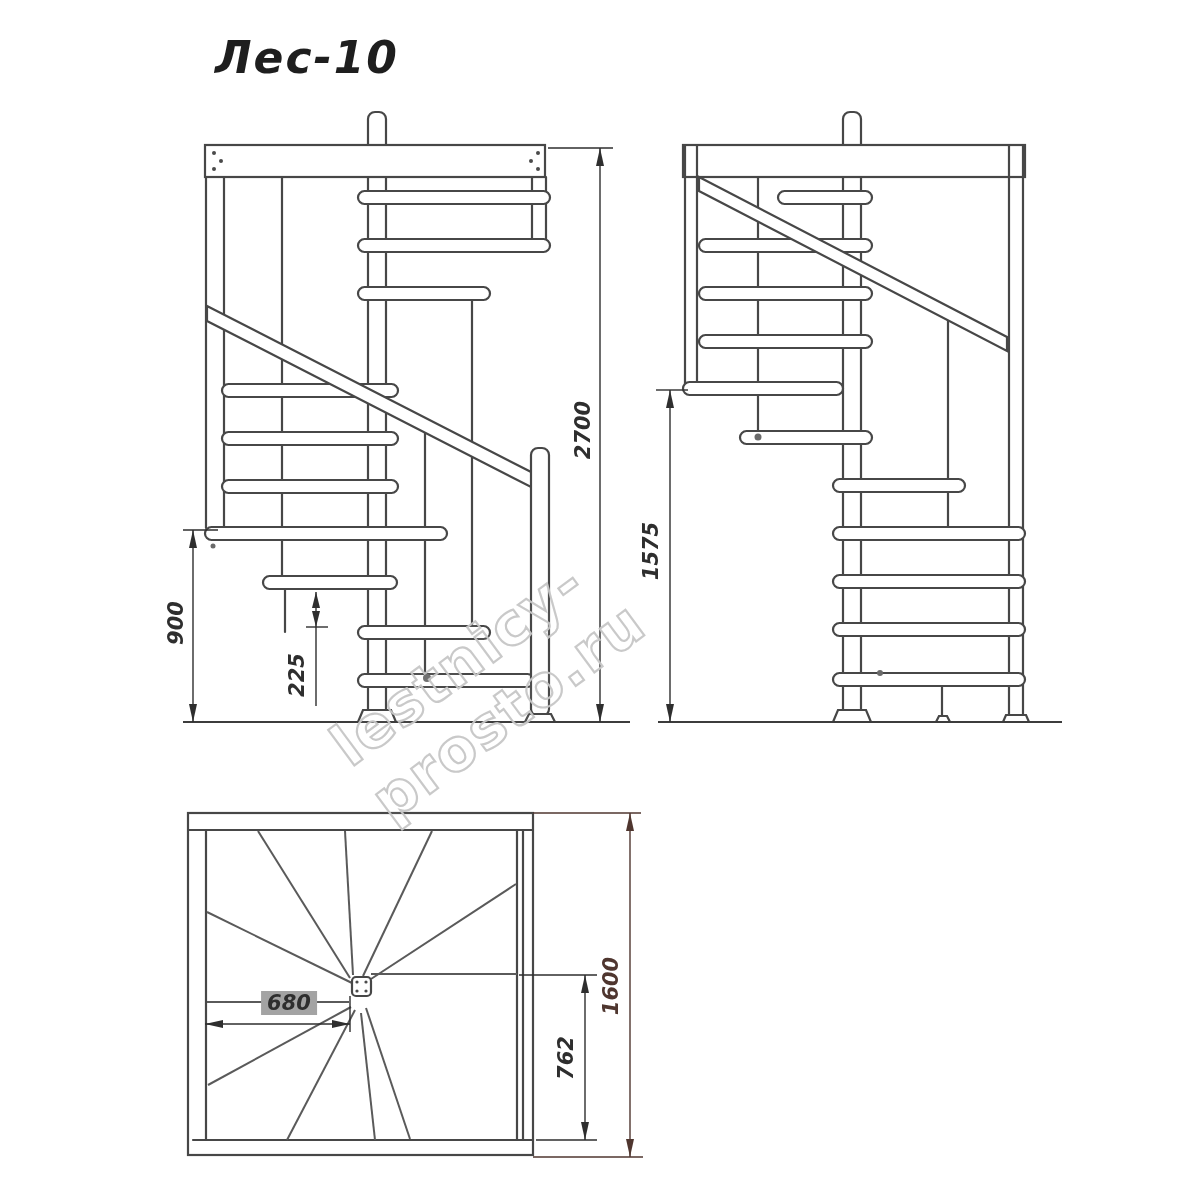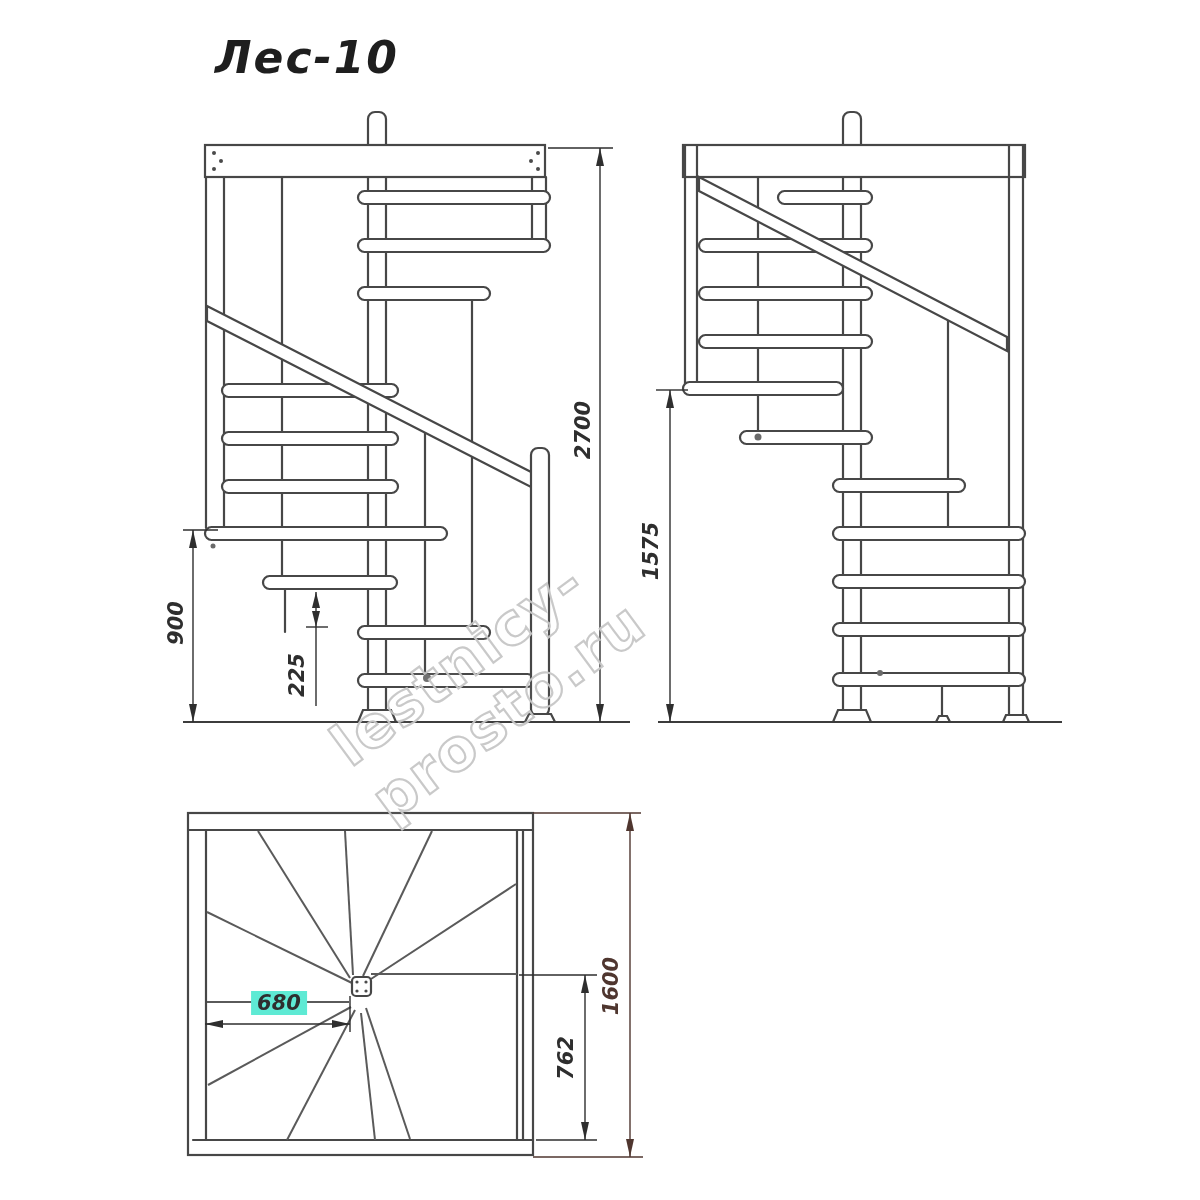--- a/index.html
+++ b/index.html
@@ -20,21 +20,21 @@
   
   .dl{stroke:var(--dim);stroke-width:1.4;fill:none;}
   .ar{fill:var(--dim);stroke:none;}
   .dl-acc{stroke:var(--accent);stroke-width:1.4;fill:none;}
   .ar-acc{fill:var(--accent);stroke:none;}
   
   .label{position:absolute;white-space:nowrap;color:#222;}
   .title{font-size:44px;font-style:italic;font-weight:bold;letter-spacing:2px;color:#1e1e1e;}
   .dim-label{font-size:21px;font-style:italic;font-weight:bold;color:var(--dim);
              transform:translate(-50%,-50%) rotate(-90deg);}
-  .dim-label.horiz{transform:translate(-50%,-50%);background:#5eead4;padding:0 6px;}
+  .dim-label.horiz{transform:translate(-50%,-50%);background:#a3a3a3;padding:0 6px;margin-left:10px;}
   .dim-label.accent{color:var(--accent);}
   .watermark{position:absolute;left:600px;top:601px;
              transform:translate(-50%,-50%) rotate(-36.5deg);
              font-size:58px;font-weight:bold;letter-spacing:2px;
              color:rgba(255,255,255,0.05);
              -webkit-text-stroke:2.2px var(--wm);
              opacity:.95;pointer-events:none;}
 </style>
 </head>
 <body>

